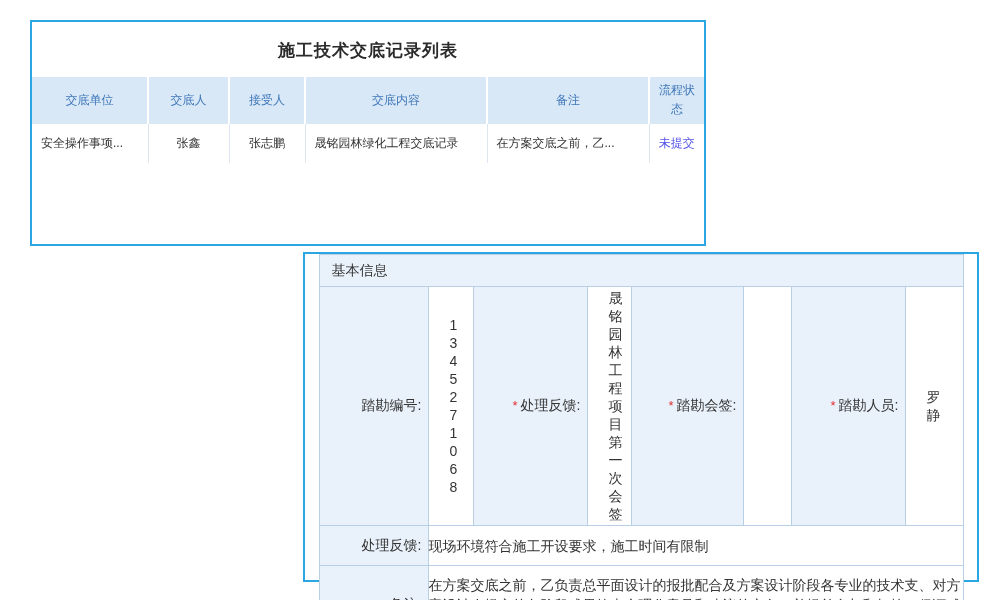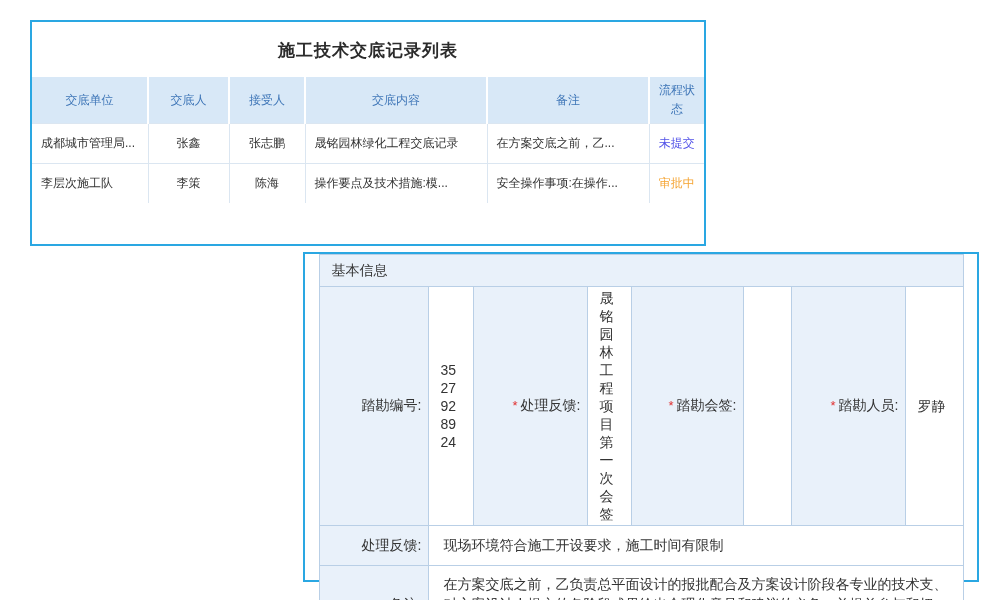--- a/index.html
+++ b/index.html
@@ -36,24 +36,24 @@
   .ta-l { text-align:left; } .ta-c { text-align:center; }
 
   
   .form-table {
     width:645px; margin:0 auto; border-collapse:collapse; table-layout:fixed;
     font-size:14px;
   }
   .form-table td { border:1px solid #b9cfe6; vertical-align:middle; }
   .section-cell { background:#e9f1fa; height:31px; padding:0 12px; text-align:left;margin-top:36px; }
   .f-label { background:#e9f1fa; text-align:right; padding:2px 6px 2px 15px; }
-  .f-value { background:#fff; text-align:left; padding:2px 12px; word-break:break-all; line-height:18px; }
+  .f-value { background:#fff; text-align:left; padding:2px 21px; word-break:break-all; line-height:18px; }
   .main-row td { height:132px; }
   .row-h32 td { height:31px; }
-  .wide-value { padding:4px 15px; text-align:left; line-height:20px; background:#fff;font-family:Liberation Serif, serif; }
+  .wide-value { padding:4px 0; text-align:left; line-height:20px; background:#fff; }
   .remark-row td { height:70px; }
   .req { color:#e03030; margin-right:3px; font-size:13px; }
 </style>
 </head>
 <body>
 
 <div class="panel" id="panel1">
   <div class="panel-title">施工技术交底记录列表</div>
   <table class="list-table">
     <colgroup>
@@ -69,34 +69,26 @@
         <th>交底单位</th>
         <th>交底人</th>
         <th>接受人</th>
         <th>交底内容</th>
         <th>备注</th>
         <th>流程状态</th>
       </tr>
     </thead>
     <tbody>
       <tr>
-        <td class="ta-l">成都城市管理局...</td>
+        <td class="ta-l">安全操作事项...</td>
         <td class="ta-c">张鑫</td>
         <td class="ta-c">张志鹏</td>
         <td class="ta-l">晟铭园林绿化工程交底记录</td>
         <td class="ta-l">在方案交底之前，乙...</td>
         <td class="ta-c" style="color: rgb(82, 82, 232);">未提交</td>
-      </tr>
-      <tr>
-        <td class="ta-l">李层次施工队</td>
-        <td class="ta-c">李策</td>
-        <td class="ta-c">陈海</td>
-        <td class="ta-l">操作要点及技术措施:模...</td>
-        <td class="ta-l">安全操作事项:在操作...</td>
-        <td class="ta-c" style="color: rgb(245, 164, 50);">审批中</td>
       </tr>
     </tbody>
   </table>
 </div>
 
 <div class="panel" id="panel2">
   <table class="form-table">
     <colgroup>
       <col style="width:109px">
         <col style="width:45px">
@@ -106,21 +98,21 @@
         <col style="width:48px">
         <col style="width:114px">
         <col>
     </colgroup>
     <tbody>
       <tr>
         <td class="section-cell" colspan="8">基本信息</td>
       </tr>
       <tr class="main-row">
         <td class="f-label"><span>踏勘编号:</span></td>
-        <td class="f-value">3527928924</td>
+        <td class="f-value">1345271068</td>
         <td class="f-label"><span class="req">*</span><span>处理反馈:</span></td>
         <td class="f-value">晟铭园林工程项目第一次会签</td>
         <td class="f-label"><span class="req">*</span><span>踏勘会签:</span></td>
         <td class="f-value"></td>
         <td class="f-label"><span class="req">*</span><span>踏勘人员:</span></td>
         <td class="f-value">罗静</td>
       </tr>
       <tr class="row-h32">
         <td class="f-label">处理反馈:</td>
         <td class="wide-value" colspan="7">现场环境符合施工开设要求，施工时间有限制</td>

